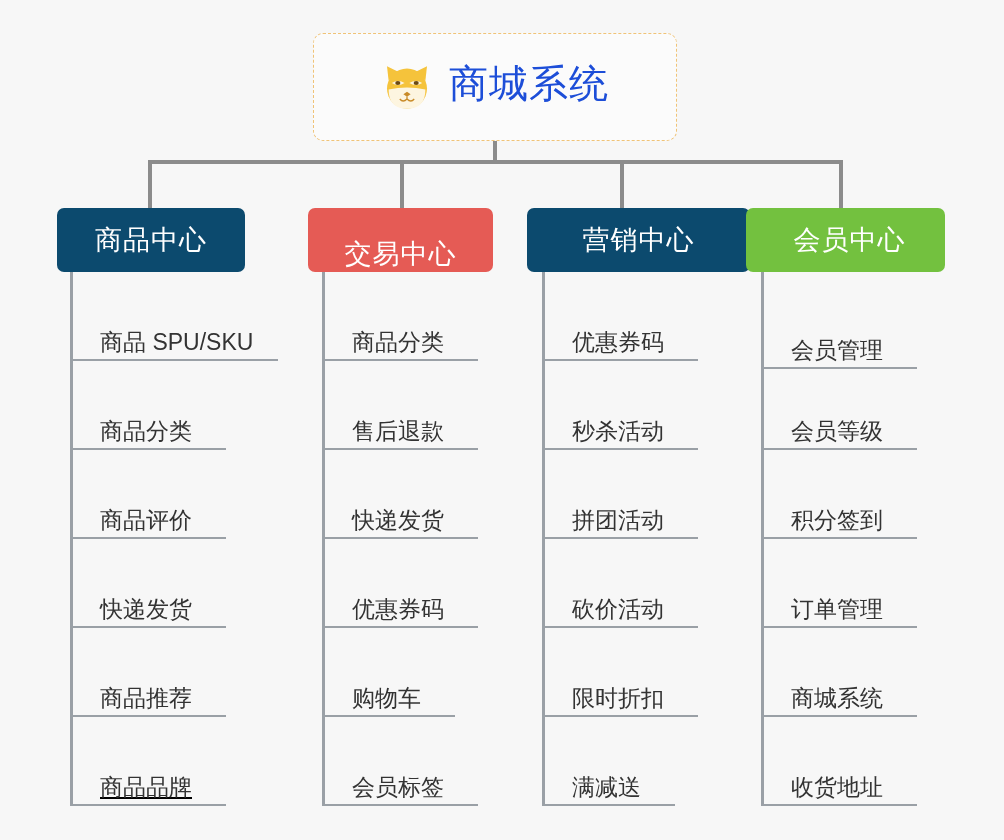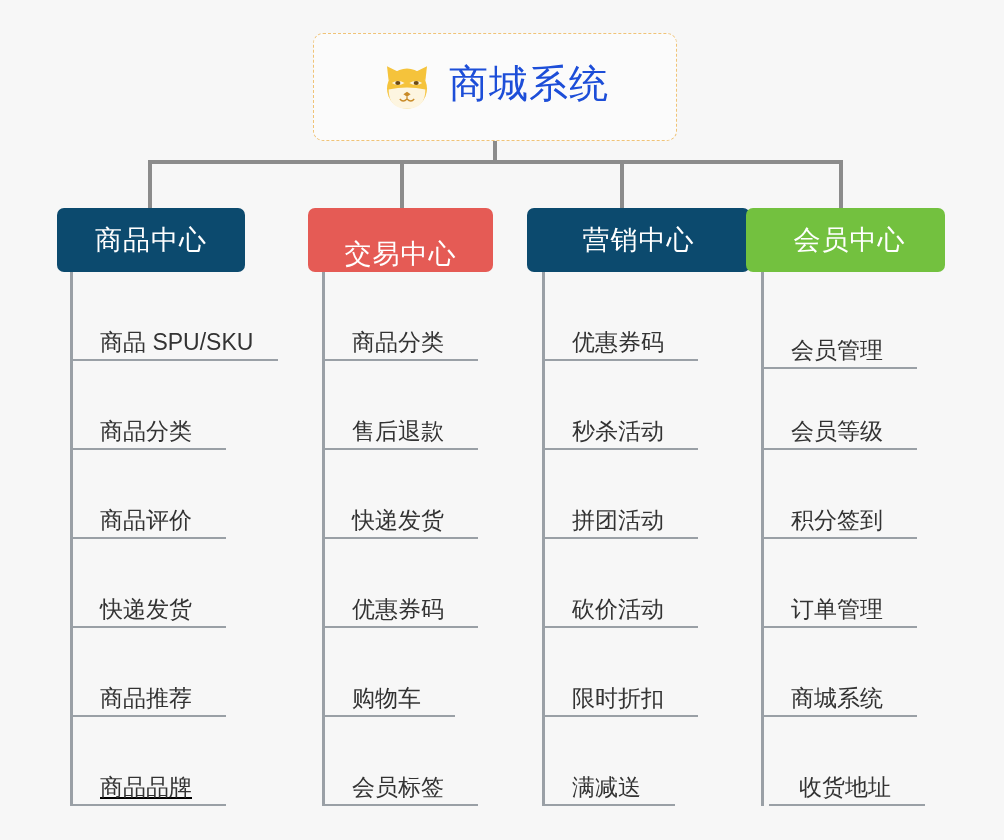--- a/index.html
+++ b/index.html
@@ -227,18 +227,18 @@
       </div>
     <div class="leaf-item" style="top: 178px; width: 156px; border-bottom-color: rgb(154, 160, 166);">
         <span class="leaf-label">积分签到</span>
       </div>
     <div class="leaf-item" style="top: 267px; width: 156px; border-bottom-color: rgb(154, 160, 166);">
         <span class="leaf-label">订单管理</span>
       </div>
     <div class="leaf-item" style="top: 356px; width: 156px; border-bottom-color: rgb(154, 160, 166);">
         <span class="leaf-label">商城系统</span>
       </div>
-    <div class="leaf-item" style="top: 445px; width: 156px; border-bottom-color: rgb(154, 160, 166); margin-left: 8px;">
+    <div class="leaf-item" style="top: 445px; width: 156px; border-bottom-color: rgb(154, 160, 166);">
         <span class="leaf-label">收货地址</span>
       </div>
   </div>
 
 </div>
 
 </body></html>

